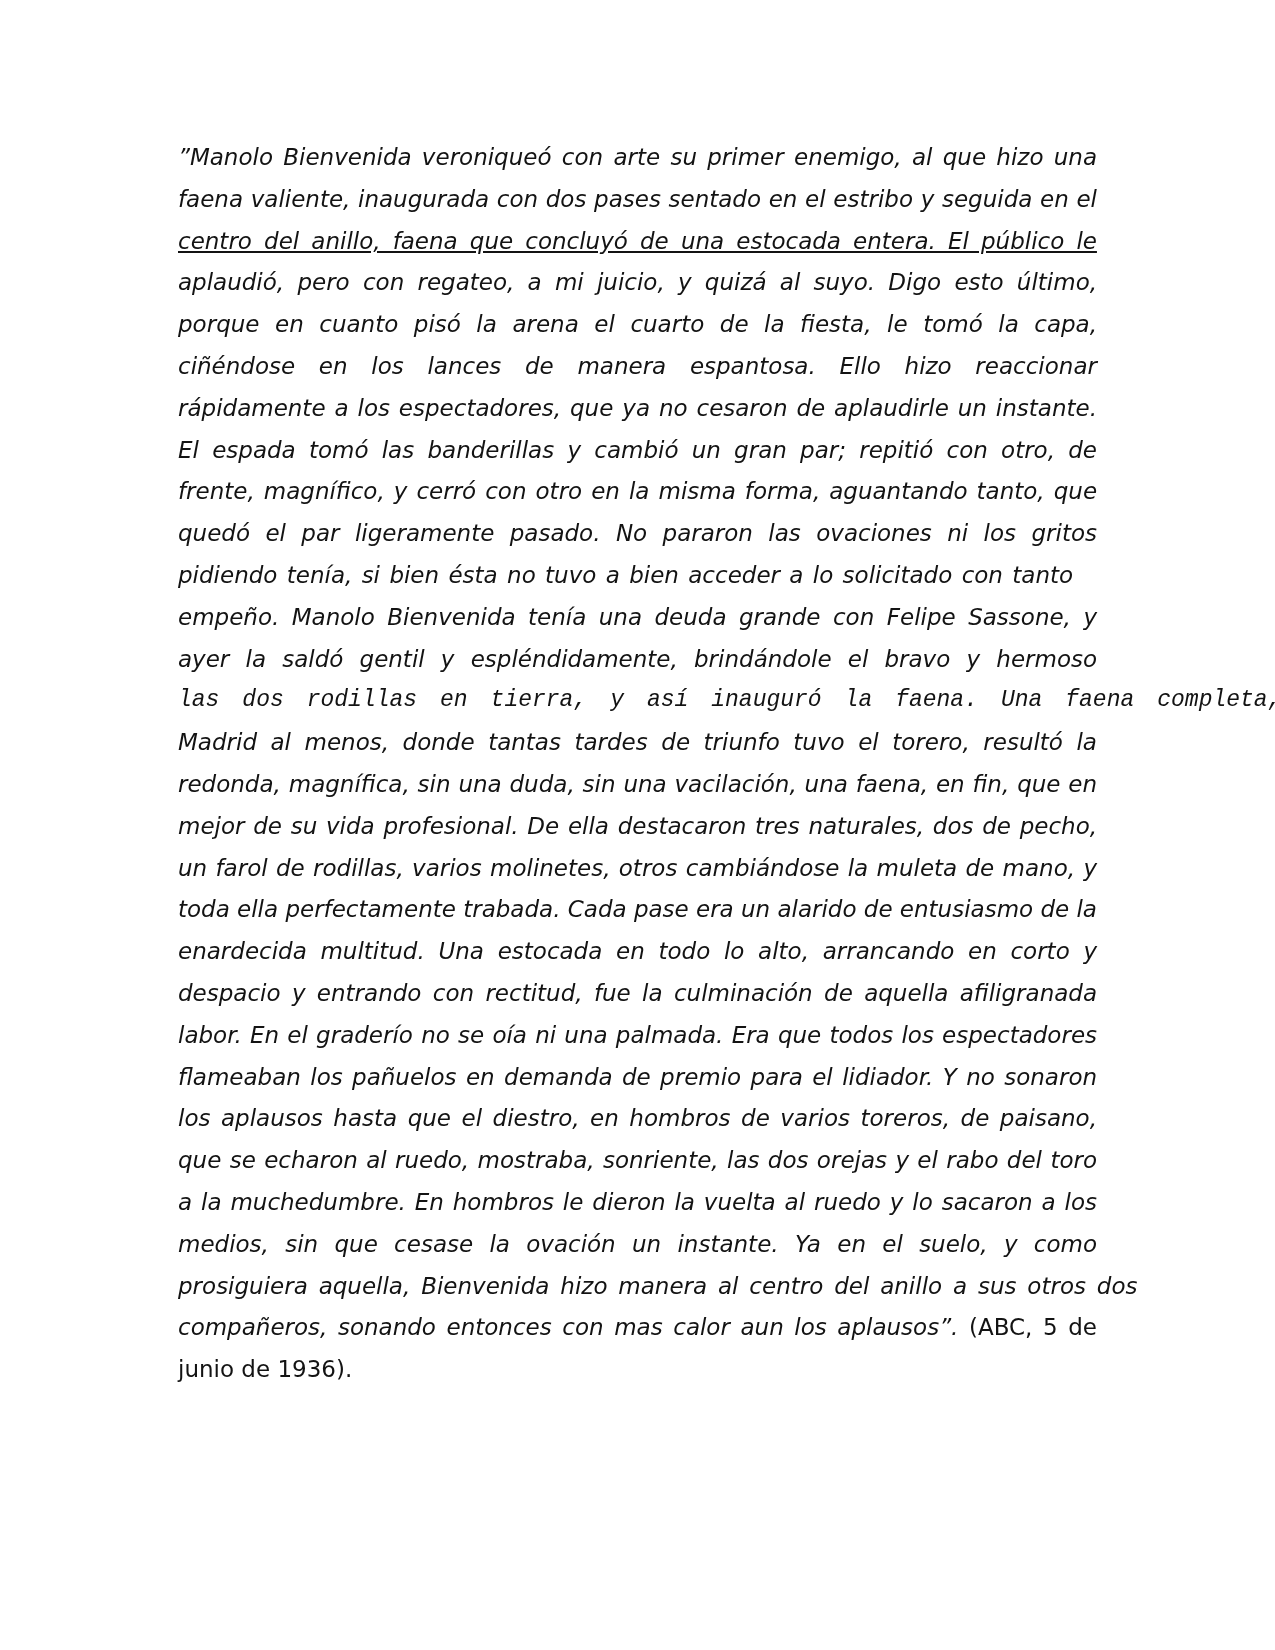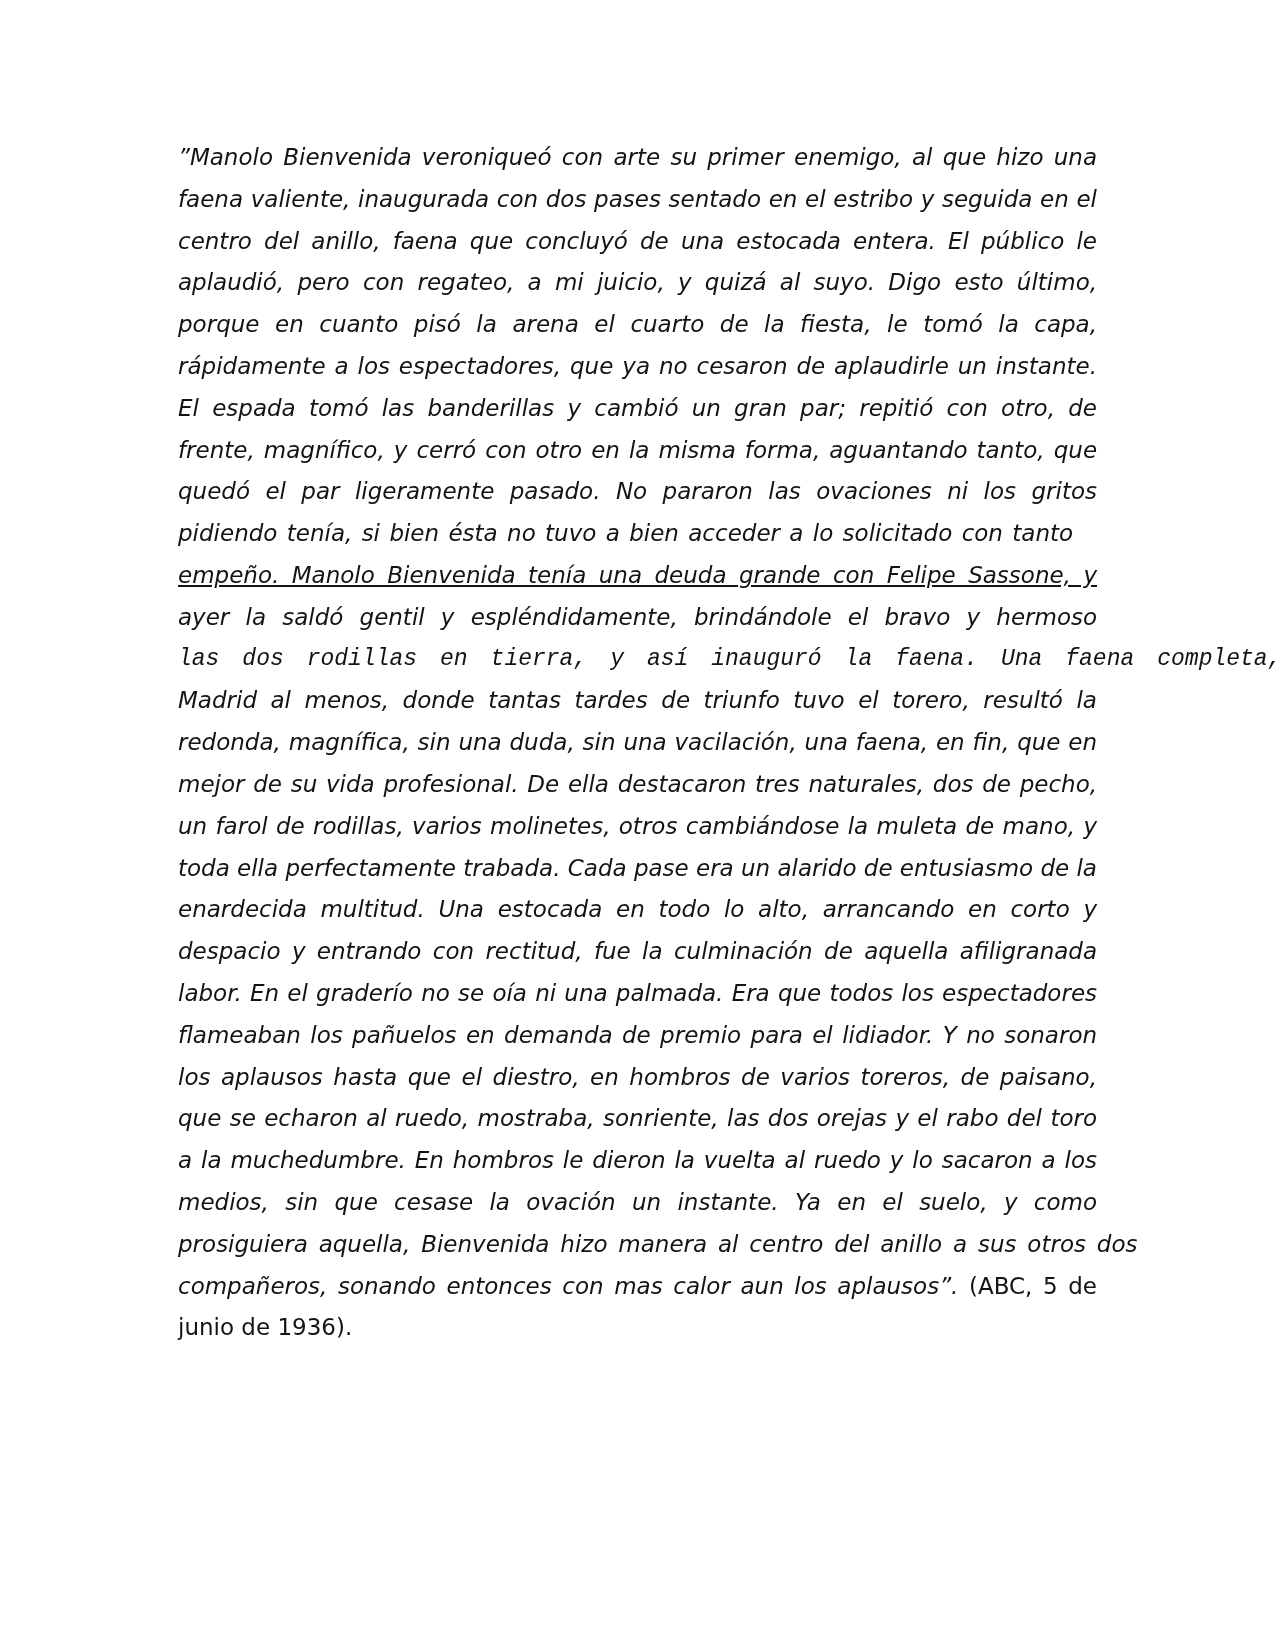--- a/index.html
+++ b/index.html
@@ -30,29 +30,30 @@
   .it { font-style: italic; }
   .rm { font-style: normal; }
 </style>
 </head>
 <body>
 
 <div class="page">
   <div class="textblock">
     <div class="line just" style="word-spacing: 2.98px;"><span class="inner it">”Manolo Bienvenida veroniqueó con arte su primer enemigo, al que hizo una</span></div>
     <div class="line just" style="word-spacing: 0.36px;"><span class="inner it">faena valiente, inaugurada con dos pases sentado en el estribo y seguida en el</span></div>
-    <div class="line just" style="word-spacing: 4.82px;"><span class="inner it">centro del anillo, faena que concluyó de una estocada entera. El público le</span></div>
+    <div class="line just" style="word-spacing: 4.82px; text-decoration: underline;"><span class="inner it">centro del anillo, faena que concluyó de una estocada entera. El público le</span></div>
     <div class="line just" style="word-spacing: 5.94px;"><span class="inner it">aplaudió, pero con regateo, a mi juicio, y quizá al suyo. Digo esto último,</span></div>
     <div class="line just" style="word-spacing: 8.23px;"><span class="inner it">porque en cuanto pisó la arena el cuarto de la fiesta, le tomó la capa,</span></div>
+    <div class="line just" style="word-spacing: 16.39px;"><span class="inner it">ciñéndose en los lances de manera espantosa. Ello hizo reaccionar</span></div>
     <div class="line just" style="word-spacing: 1.62px;"><span class="inner it">rápidamente a los espectadores, que ya no cesaron de aplaudirle un instante.</span></div>
     <div class="line just" style="word-spacing: 5.93px;"><span class="inner it">El espada tomó las banderillas y cambió un gran par; repitió con otro, de</span></div>
     <div class="line just" style="word-spacing: 1.72px;"><span class="inner it">frente, magnífico, y cerró con otro en la misma forma, aguantando tanto, que</span></div>
     <div class="line just" style="word-spacing: 8.1px;"><span class="inner it">quedó el par ligeramente pasado. No pararon las ovaciones ni los gritos</span></div>
     <div class="line just" style="word-spacing: 2.05px;"><span class="inner it">pidiendo tenía, si bien ésta no tuvo a bien acceder a lo solicitado con tanto</span></div>
-    <div class="line just" style="word-spacing: 5.17px; text-decoration: underline;"><span class="inner it">empeño. Manolo Bienvenida tenía una deuda grande con Felipe Sassone, y</span></div>
+    <div class="line just" style="word-spacing: 5.17px;"><span class="inner it">empeño. Manolo Bienvenida tenía una deuda grande con Felipe Sassone, y</span></div>
     <div class="line just" style="word-spacing: 8.89px;"><span class="inner it">ayer la saldó gentil y espléndidamente, brindándole el bravo y hermoso</span></div>
     <div class="line just" style="word-spacing: 9.14px; font-family: Liberation Mono, monospace;"><span class="inner it">las dos rodillas en tierra, y así inauguró la faena. Una faena completa,</span></div>
     <div class="line just" style="word-spacing: 6.23px;"><span class="inner it">Madrid al menos, donde tantas tardes de triunfo tuvo el torero, resultó la</span></div>
     <div class="line just" style="word-spacing: 0.56px;"><span class="inner it">redonda, magnífica, sin una duda, sin una vacilación, una faena, en fin, que en</span></div>
     <div class="line just" style="word-spacing: 1.42px;"><span class="inner it">mejor de su vida profesional. De ella destacaron tres naturales, dos de pecho,</span></div>
     <div class="line just" style="word-spacing: 1.03px;"><span class="inner it">un farol de rodillas, varios molinetes, otros cambiándose la muleta de mano, y</span></div>
     <div class="line just" style="word-spacing: -0.02px;"><span class="inner it">toda ella perfectamente trabada. Cada pase era un alarido de entusiasmo de la</span></div>
     <div class="line just" style="word-spacing: 6.39px; text-align: center;"><span class="inner it">enardecida multitud. Una estocada en todo lo alto, arrancando en corto y</span></div>
     <div class="line just" style="word-spacing: 4.04px;"><span class="inner it">despacio y entrando con rectitud, fue la culminación de aquella afiligranada</span></div>
     <div class="line just" style="word-spacing: 0.91px;"><span class="inner it">labor. En el graderío no se oía ni una palmada. Era que todos los espectadores</span></div>

